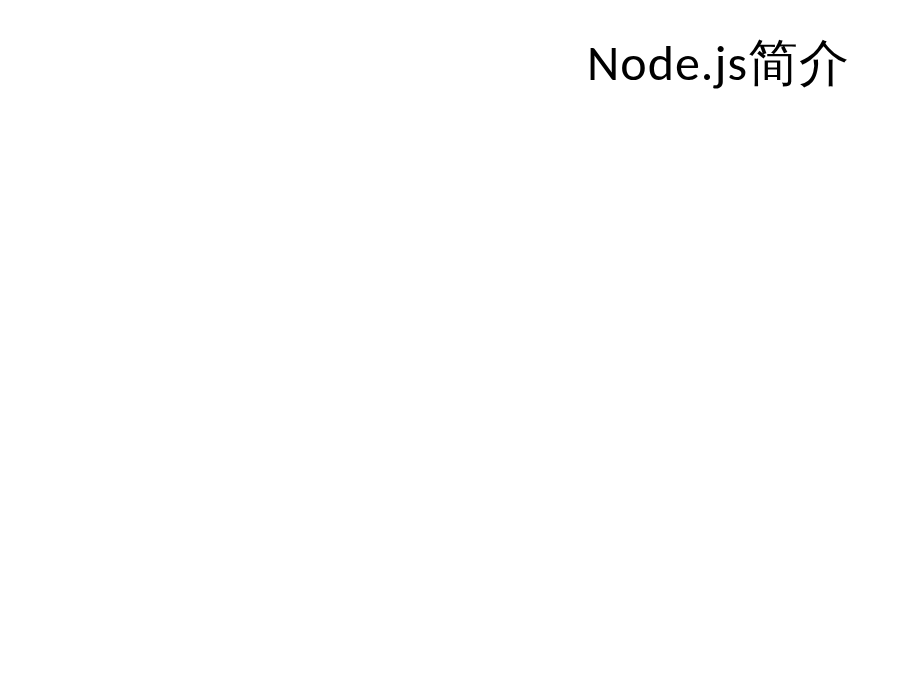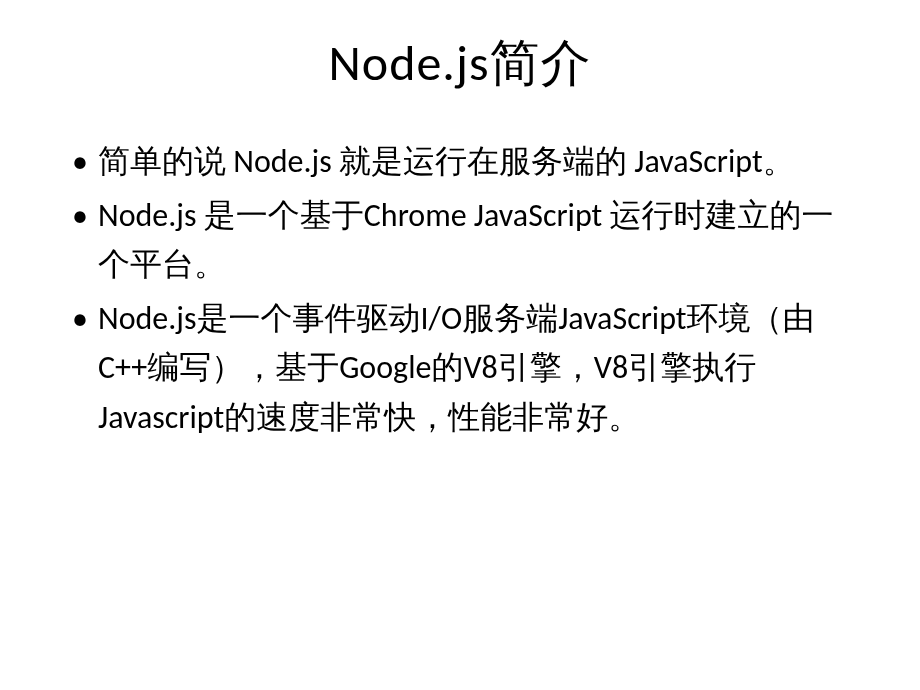--- a/index.html
+++ b/index.html
@@ -14,21 +14,21 @@
       font-family: "Calibri", "Microsoft YaHei", "SimSun", sans-serif;
       color: #000000;
       overflow: hidden;
     }
     .slide {
       width: 100%;
       height: 100%;
       padding: 30px 70px 40px 70px;
     }
     .title {
-      text-align: center;
+      text-align: right;
       font-size: 50px;
       font-weight: normal;
       margin-bottom: 40px;
       letter-spacing: 1px;
     }
     .content {
       font-size: 32px;
       line-height: 1.55;
     }
     ul {
@@ -46,20 +46,13 @@
       left: 2px;
       top: 0;
       font-size: 32px;
     }
   </style>
 </head>
 <body>
 
 <div class="slide">
   <h1 class="title">Node.js简介</h1>
-  <div class="content">
-    <ul>
-      <li>简单的说 Node.js 就是运行在服务端的 JavaScript。</li>
-      <li>Node.js 是一个基于Chrome JavaScript 运行时建立的一个平台。</li>
-      <li>Node.js是一个事件驱动I/O服务端JavaScript环境（由C++编写），基于Google的V8引擎，V8引擎执行Javascript的速度非常快，性能非常好。</li>
-    </ul>
-  </div>
 </div>
 
 </body></html>

